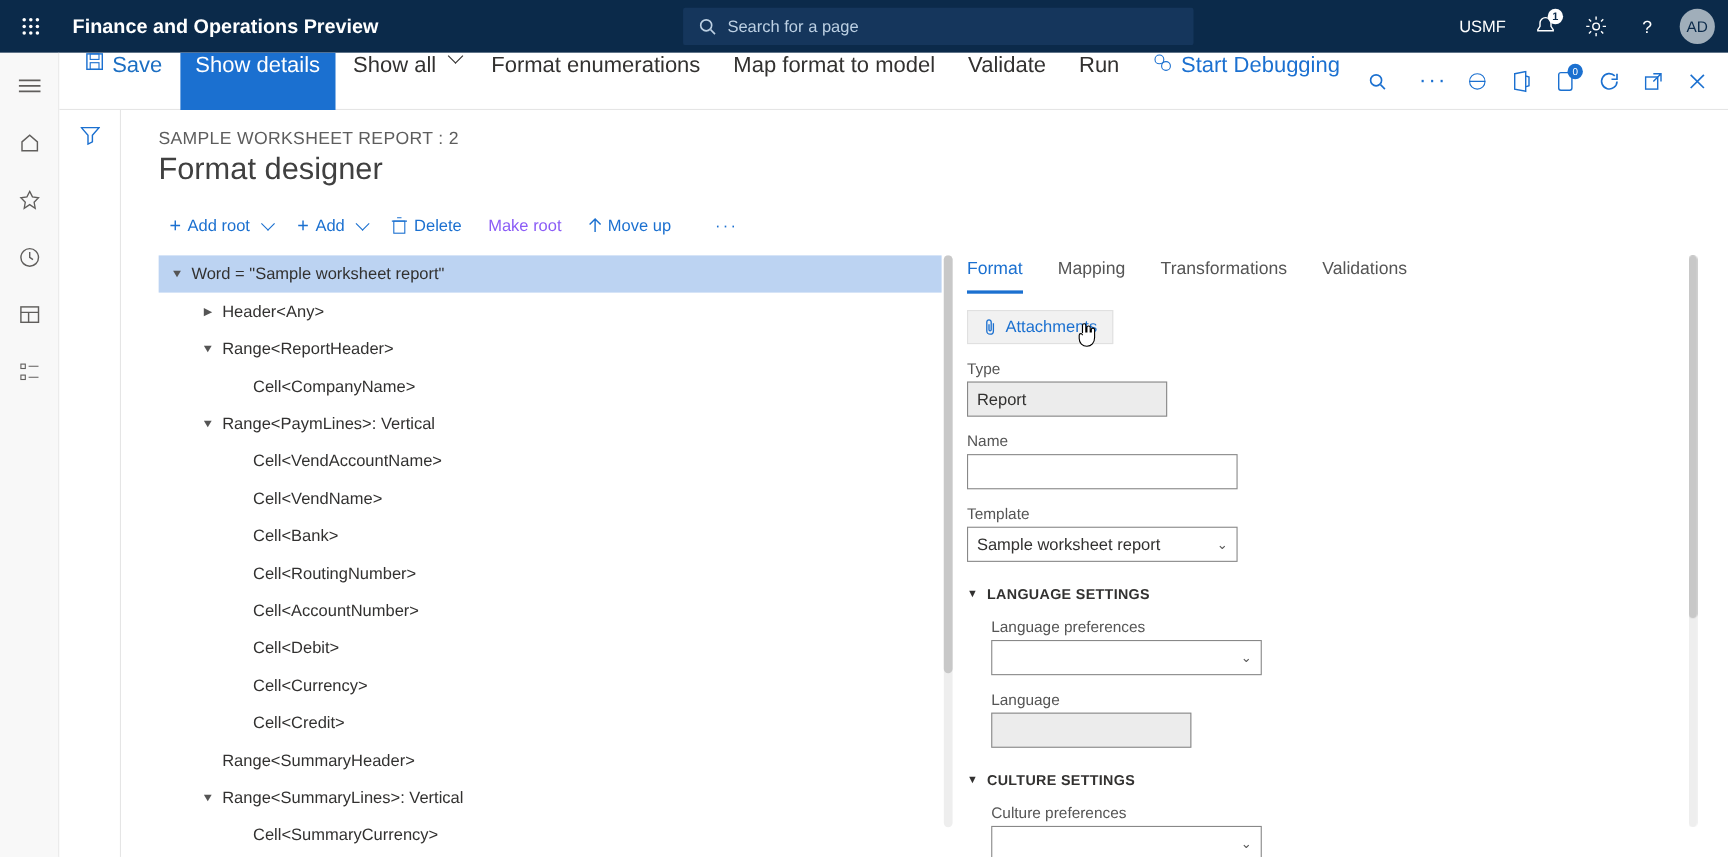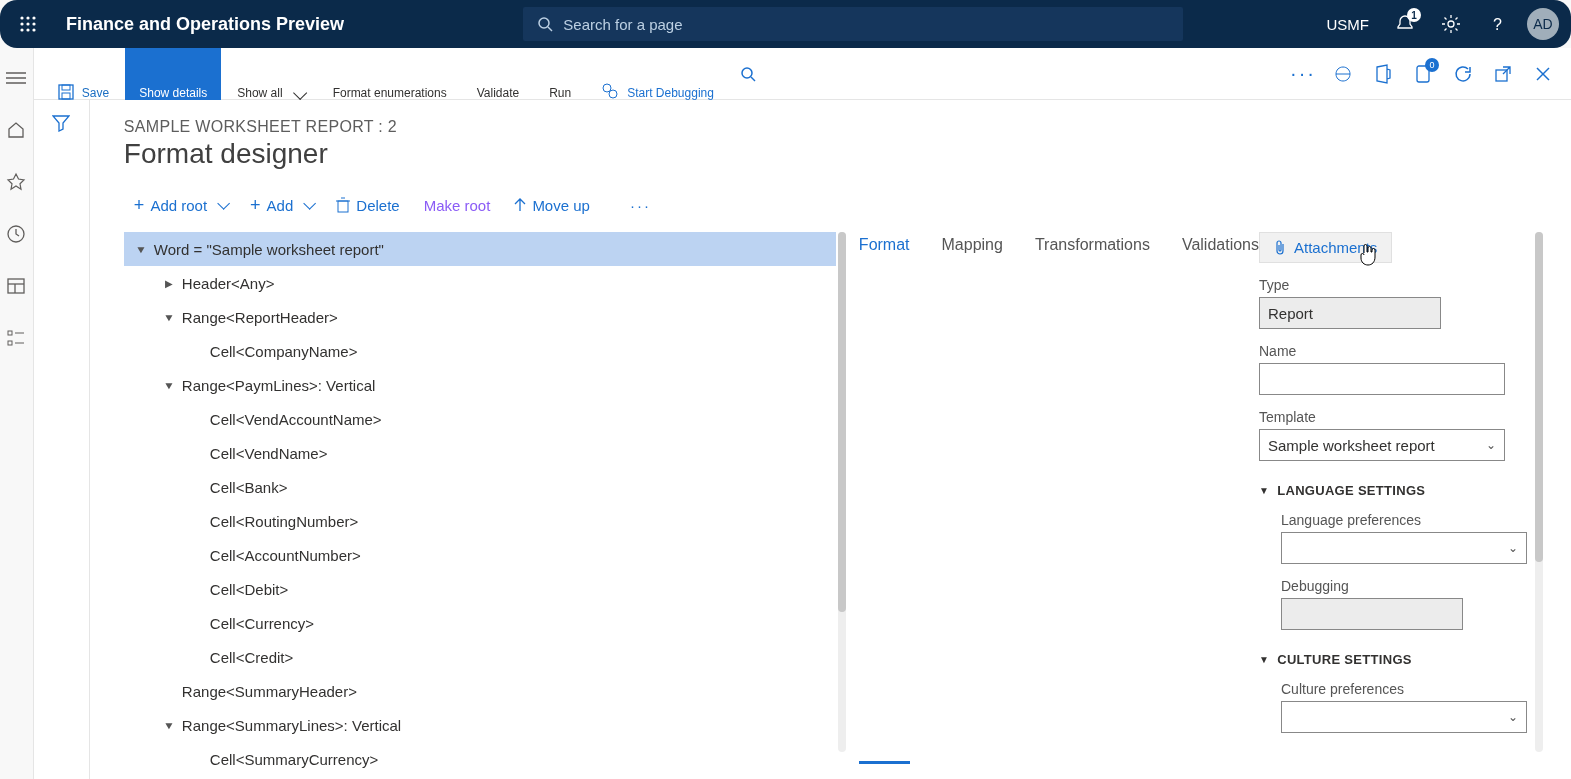--- a/index.html
+++ b/index.html
@@ -1,41 +1,41 @@
 <!DOCTYPE html>
 <html><head>
 <meta charset="utf-8">
 <style>
 * { box-sizing: border-box; margin: 0; padding: 0; font-family: "Segoe UI", Tahoma, sans-serif; }
 body { background: #f8f8f8; width: 1571px; height: 779px; overflow: hidden; color: #323130; }
 
 
-.topbar { height: 48px; background: #0b2a4a; display: flex; align-items: center; color: #fff; padding: 0 12px; border-radius: 17px; }
+.topbar { height: 48px; background: #0b2a4a; display: flex; align-items: center; color: #fff; padding: 0 12px; }
 .waffle { width: 32px; height: 32px; display: flex; align-items: center; justify-content: center; cursor: pointer; }
 .app-title { font-size: 18px; font-weight: 600; margin-left: 22px; }
 .search-wrap { flex: 1; display: flex; justify-content: center; }
-.search-box { width: 660px; height: 34px; background: #15365c; border-radius: 2px; display: flex; align-items: center; padding: 0 14px; gap: 10px; margin-left: 36px; }
+.search-box { width: 464px; height: 34px; background: #15365c; border-radius: 2px; display: flex; align-items: center; padding: 0 14px; gap: 10px; margin-left: 36px; }
 .search-box input { background: transparent; border: none; color: #fff; font-size: 15px; flex: 1; outline: none; }
 .search-box input::placeholder { color: #bcd0e3; }
 .top-right { display: flex; align-items: center; gap: 14px; }
 .company { font-size: 15px; font-weight: 400; margin-right: 6px; }
 .top-icon { width: 32px; height: 32px; display: flex; align-items: center; justify-content: center; position: relative; cursor: pointer; }
 .badge { position: absolute; top: 0; right: 0; background: #fff; color: #0b2a4a; border-radius: 50%; font-size: 10px; width: 14px; height: 14px; display: flex; align-items: center; justify-content: center; font-weight: 600; }
 .avatar { width: 32px; height: 32px; border-radius: 50%; background: #a0aeba; color: #0b2a4a; display: flex; align-items: center; justify-content: center; font-size: 14px; font-weight: 500; }
 
 
 .shell { display: flex; height: calc(100% - 48px); }
 .left-rail { width: 54px; background: #f8f8f8; border-right: 1px solid #e5e5e5; display: flex; flex-direction: column; align-items: center; padding-top: 16px; gap: 24px; }
 .rail-icon { width: 28px; height: 28px; display: flex; align-items: center; justify-content: center; cursor: pointer; color: #605e5c; }
 
 .content-area { flex: 1; display: flex; flex-direction: column; background: #fff; }
 
 
 .actionbar { height: 52px; border-bottom: 1px solid #e5e5e5; display: flex; align-items: center; padding: 0 10px; gap: 2px; }
-.act-btn { height: 52px; display: flex; align-items: flex-end; padding: 0 14px; font-size: 12px; color: #323130; cursor: pointer; gap: 8px; border: none; background: transparent; }
+.act-btn { height: 52px; display: flex; align-items: flex-start; padding: 0 14px; font-size: 20px; color: #323130; cursor: pointer; gap: 8px; border: none; background: transparent; }
 .act-btn.save { color: #1b6ec2; }
 .act-btn.primary { background: #1b70d0; color: #fff; }
 .act-btn.blue { color: #1b70d0; }
 .chev::after { content: ""; display: inline-block; width: 9px; height: 9px; border-right: 1.5px solid currentColor; border-bottom: 1.5px solid currentColor; transform: rotate(45deg) translateY(-3px); margin-left: 2px; }
 .actionbar-right { margin-left: auto; display: flex; align-items: center; gap: 4px; }
 .icon-btn { width: 36px; height: 36px; display: flex; align-items: center; justify-content: center; cursor: pointer; color: #1b70d0; position: relative; }
 .icon-badge { position: absolute; top: 2px; right: 2px; background: #1b70d0; color: #fff; border-radius: 50%; font-size: 9px; width: 14px; height: 14px; display: flex; align-items: center; justify-content: center; }
 
 
 .page-body { flex: 1; display: flex; overflow: hidden; }
@@ -61,21 +61,21 @@
 .tree-row { height: 34px; display: flex; align-items: center; font-size: 15px; padding-left: 10px; cursor: pointer; }
 .tree-row.selected { background: #bcd3f2; }
 .toggle { width: 14px; display:inline-block; text-align:center; color:#555; font-size: 10px; margin-right: 6px; }
 .toggle.open::before{content:"▼"; display:inline-block; transform: scaleX(1.2);}
 .toggle.closed::before{content:"▶";}
 .toggle.none{visibility:hidden;}
 .tree-scroll { position: absolute; right: -10px; top: 0; width: 8px; height: 520px; background: #eee; border-radius: 4px; }
 .tree-thumb { width: 8px; height: 380px; background: #c8c8c8; border-radius: 4px; }
 
 
-.right-panel { flex: 1; display: flex; flex-direction: row; overflow: hidden; position: relative; border-left: 3px solid transparent; padding-left: 0px;}
+.right-panel { flex: 1; display: flex; flex-direction: column; overflow: hidden; position: relative; border-left: 3px solid transparent; padding-left: 0px;}
 .tabs { display: flex; gap: 32px; border-bottom: 1px solid transparent; margin-bottom: 14px; }
 .tab { font-size: 16px; color: #555; padding: 4px 0 10px 0; cursor: pointer; }
 .tab.active { color: #1b70d0; border-bottom: 3px solid #1b70d0; }
 
 .panel-body { overflow-y: auto; padding-right: 20px; }
 .attach-btn { display: inline-flex; align-items: center; gap: 8px; background: #f1f1f1; border: 1px solid #e0e0e0; padding: 6px 14px; color: #1b70d0; font-size: 15px; cursor: pointer; position: relative; }
 .field-group { margin-top: 14px; }
 .field-label { font-size: 14px; color: #555; margin-bottom: 4px; }
 .text-input, .ro-input, .select { width: 246px; height: 32px; border: 1px solid #888; background: #fff; padding: 0 8px; font-size: 15px; display: flex; align-items: center; justify-content: space-between; }
 .ro-input { background: #ececec; width: 182px; }
@@ -191,20 +191,21 @@
         <svg width="16" height="16" viewBox="0 0 16 16">
             <rect x="1" y="1" width="14" height="14" fill="none" stroke="#1b70d0" stroke-width="1.3"></rect>
             <rect x="4" y="1" width="8" height="5" fill="none" stroke="#1b70d0"></rect>
             <rect x="4" y="9" width="8" height="6" fill="none" stroke="#1b70d0"></rect>
           </svg>
         <span>Save</span>
       </button>
       <button class="act-btn primary">Show details</button>
       <button class="act-btn chev">Show all</button>
       <button class="act-btn">Format enumerations</button>
+      <button class="act-btn">Map format to model</button>
       <button class="act-btn">Validate</button>
       <button class="act-btn">Run</button>
       <button class="act-btn blue">
         <svg width="18" height="18" viewBox="0 0 18 18">
             <circle cx="6" cy="6" r="4" fill="none" stroke="#1b70d0"></circle>
             <circle cx="12" cy="12" r="4" fill="none" stroke="#1b70d0"></circle>
           </svg>
         <span>Start Debugging</span>
       </button>
       <div class="icon-btn">
@@ -411,21 +412,21 @@
                   <span>LANGUAGE SETTINGS</span>
                 </div>
               <div class="field-group" style="margin-left:22px;">
                 <div class="field-label">Language preferences</div>
                 <div class="select">
                   <span></span>
                   <span class="caret">⌄</span>
                 </div>
               </div>
               <div class="field-group" style="margin-left:22px;">
-                <div class="field-label">Debugging</div>
+                <div class="field-label">Language</div>
                 <div class="ro-input small"></div>
               </div>
 
               <div class="section-head">
                   <span class="tri">▼</span>
                   <span>CULTURE SETTINGS</span>
                 </div>
               <div class="field-group" style="margin-left:22px;">
                 <div class="field-label">Culture preferences</div>
                 <div class="select">

